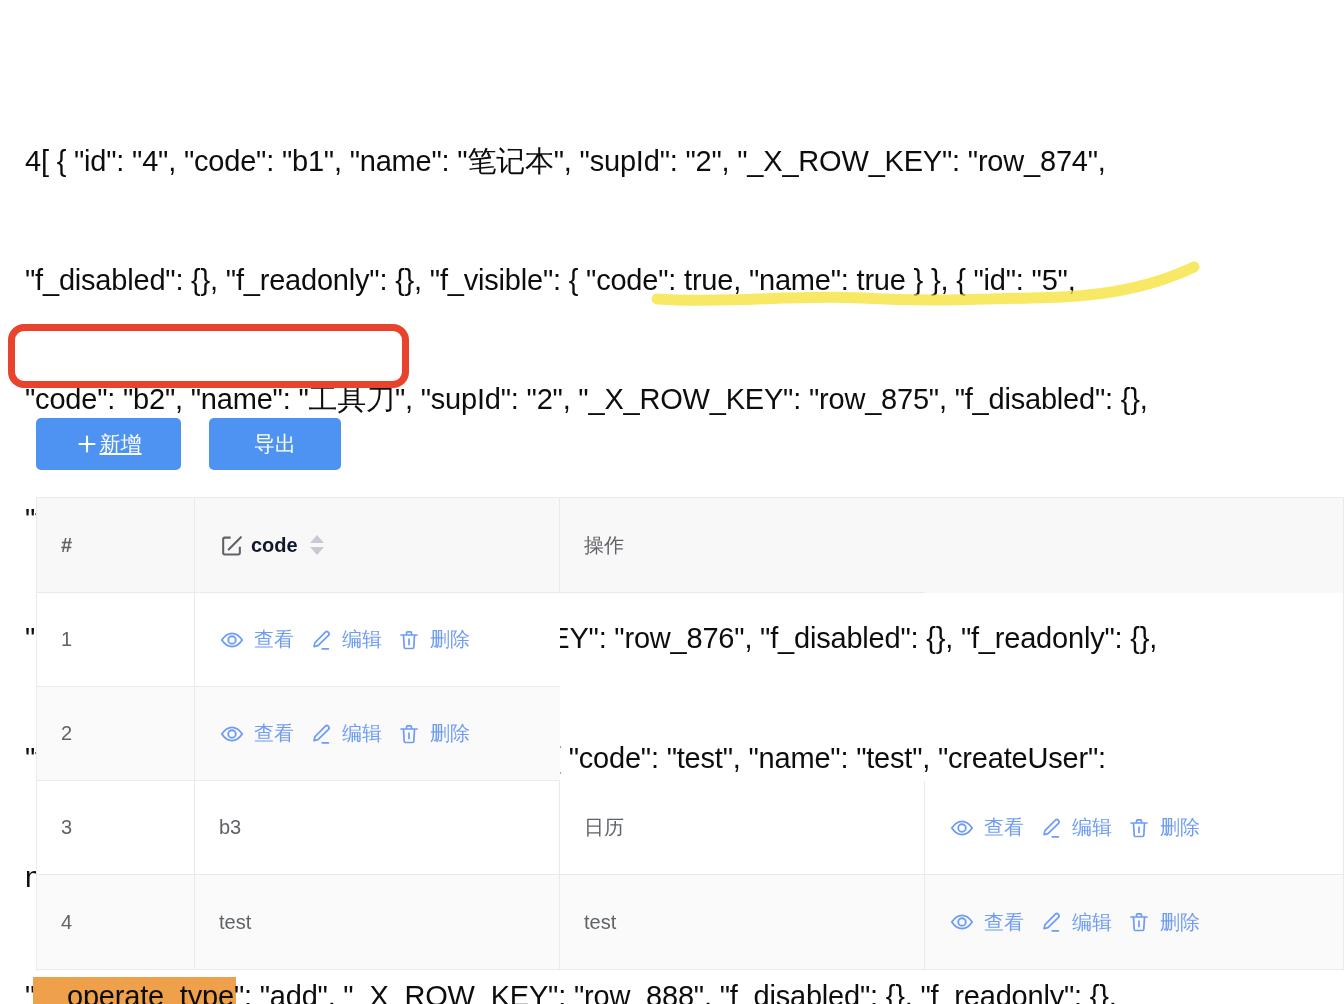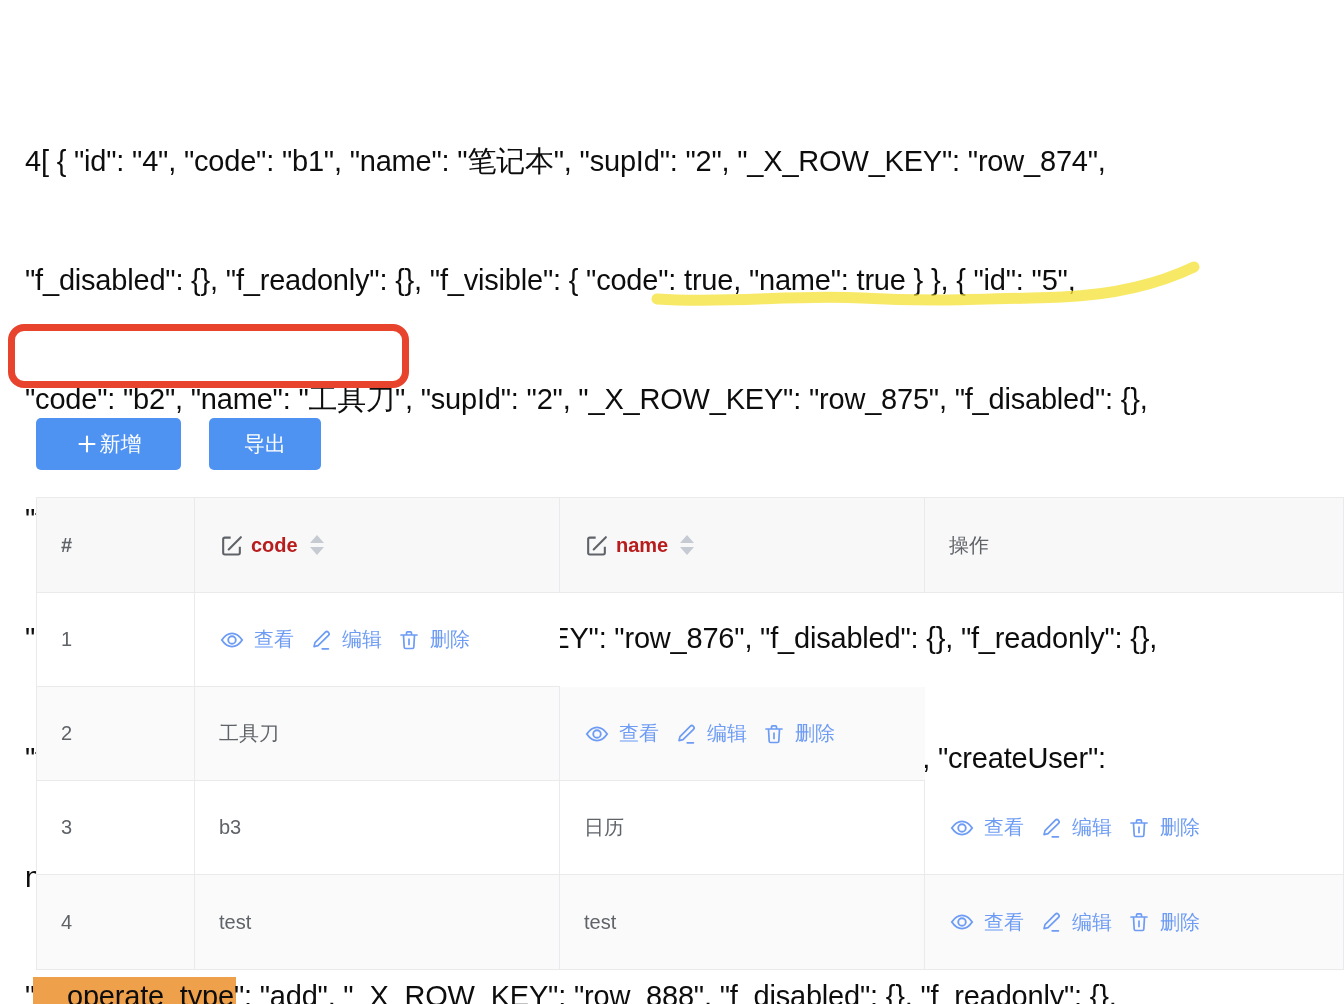--- a/index.html
+++ b/index.html
@@ -26,38 +26,38 @@
     border:7px solid #e8432c; border-radius:16px; pointer-events:none; z-index:6;
   }
 
   
   .toolbar { position:absolute; left:36px; top:418px; display:flex; align-items:center; }
   .btn {
     height:52px; background:#4e93f2; color:#fff; border:none; border-radius:5px;
     font-size:21px; font-family:inherit; display:inline-flex; align-items:center;
     justify-content:center; cursor:pointer;
   }
-  .btn-add { width:145px; gap:2px; }
-  .btn-export { width:112px; margin-left:28px; }
+  .btn-add { width:145px; gap:2px;text-decoration:underline; }
+  .btn-export { width:132px; margin-left:28px; }
   .plus-icon { display:inline-flex; }
 
   
   .tbl {
     position:absolute; left:36px; top:497px; width:1308px;
     border:1px solid #e8eaec; color:#5f6368; font-size:20px;
   }
   .trow { display:grid; grid-template-columns:158px 365px 365px 1fr; }
   .trow > div { display:flex; align-items:center; border-right:1px solid #e8eaec; border-bottom:1px solid #e8eaec; padding-left:24px; }
   .trow > div:last-child { border-right:none;font-family:Liberation Serif, serif; }
   .trow.last > div { border-bottom:none; }
   .thead { background:#f8f8f9; }
   .thead > div { height:95px; }
   .tbody > div { height:94px; background:#fff; }
   .tbody.stripe > div { background:#fafafa; }
-  .th-label { font-weight:700; color:#b91c1c; }
+  .th-label { font-weight:700; color:#0f172a; }
   .th-plain { font-weight:700; }
   .th-actions { font-weight:400; }
   .edit-col-icon { display:inline-flex; margin-right:7px; }
   .sort-carets { display:inline-flex; flex-direction:column; margin-left:12px; }
   .caret-up { width:0; height:0; border-left:7px solid transparent; border-right:7px solid transparent; border-bottom:8px solid #c6cad2; margin-bottom:4px; }
   .caret-down { width:0; height:0; border-left:7px solid transparent; border-right:7px solid transparent; border-top:8px solid #c6cad2; }
 
   .ops { display:flex; align-items:center; gap:15px; }
   .op-link { display:inline-flex; align-items:center; gap:9px; color:#6e9cf4; cursor:pointer; }
   .op-link svg { display:block; }
@@ -111,33 +111,20 @@
             <path d="M20 13.2 V19 a1.6 1.6 0 0 1 -1.6 1.6 H5.6 A1.6 1.6 0 0 1 4 19 V6 a1.6 1.6 0 0 1 1.6 -1.6 H11.2"></path>
             <path d="M9.3 15.8 L21 4" stroke-linecap="round"></path>
           </svg>
         </span>
         <span class="th-label">code</span>
         <span class="sort-carets">
           <span class="caret-up"></span>
           <span class="caret-down"></span>
         </span>
       </div>
-      <div>
-        <span class="edit-col-icon">
-          <svg width="25" height="25" viewBox="0 0 24 24" fill="none" stroke="#5f6368" stroke-width="2">
-            <path d="M20 13.2 V19 a1.6 1.6 0 0 1 -1.6 1.6 H5.6 A1.6 1.6 0 0 1 4 19 V6 a1.6 1.6 0 0 1 1.6 -1.6 H11.2"></path>
-            <path d="M9.3 15.8 L21 4" stroke-linecap="round"></path>
-          </svg>
-        </span>
-        <span class="th-label">name</span>
-        <span class="sort-carets">
-          <span class="caret-up"></span>
-          <span class="caret-down"></span>
-        </span>
-      </div>
       <div class="th-actions">
         <span>操作</span>
       </div>
     </div>
 
     <div class="trow tbody">
       <div>
           <span>1</span>
         </div>
       <div>
@@ -167,23 +154,20 @@
           </span>
         </div>
       </div>
     </div>
 
     <div class="trow tbody stripe">
       <div>
           <span>2</span>
         </div>
       <div>
-          <span>工具刀</span>
-        </div>
-      <div>
         <div class="ops">
           <span class="op-link">
             <svg width="26" height="26" viewBox="0 0 24 24" fill="none" stroke="currentColor" stroke-width="1.7">
                 <path d="M2.6 12 C5.6 7.6 8.6 5.9 12 5.9 s6.4 1.7 9.4 6.1 c-3 4.4-6 6.1-9.4 6.1 S5.6 16.4 2.6 12 Z"></path>
                 <circle cx="12" cy="12" r="3.5"></circle>
               </svg>
             <span>查看</span>
           </span>
           <span class="op-link">
             <svg width="24" height="24" viewBox="0 0 24 24" fill="none" stroke="currentColor" stroke-width="1.7">

